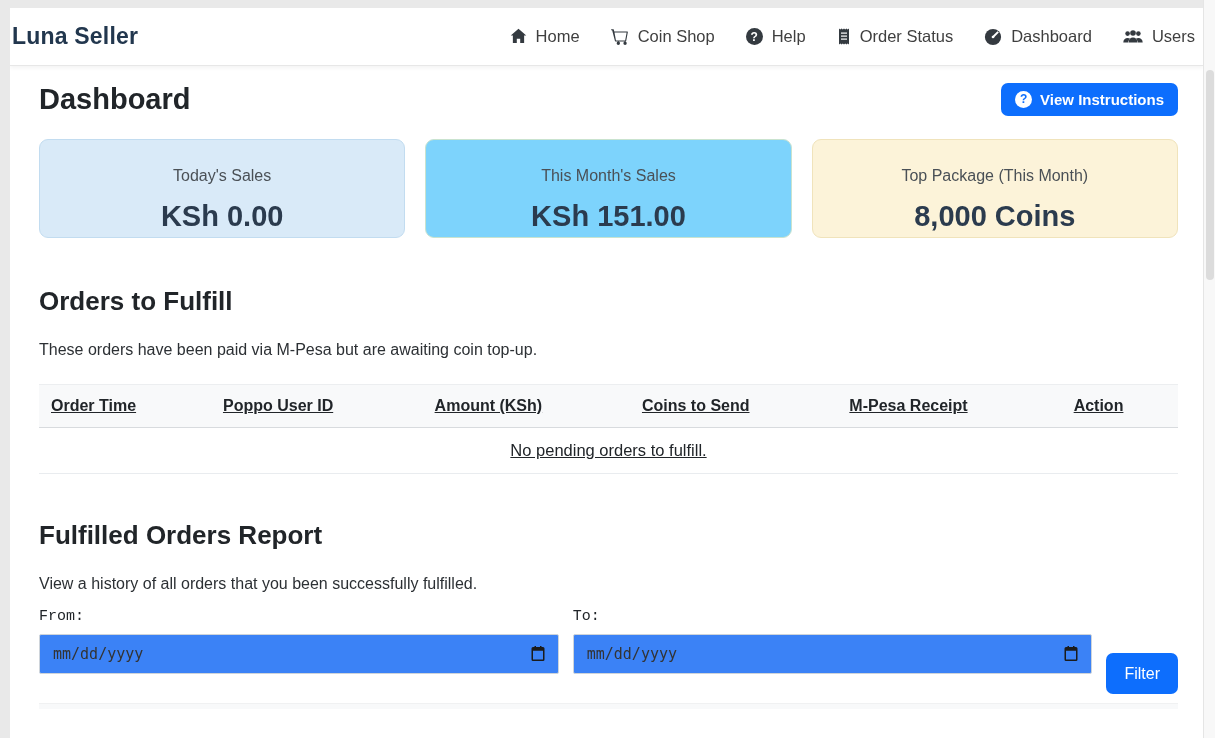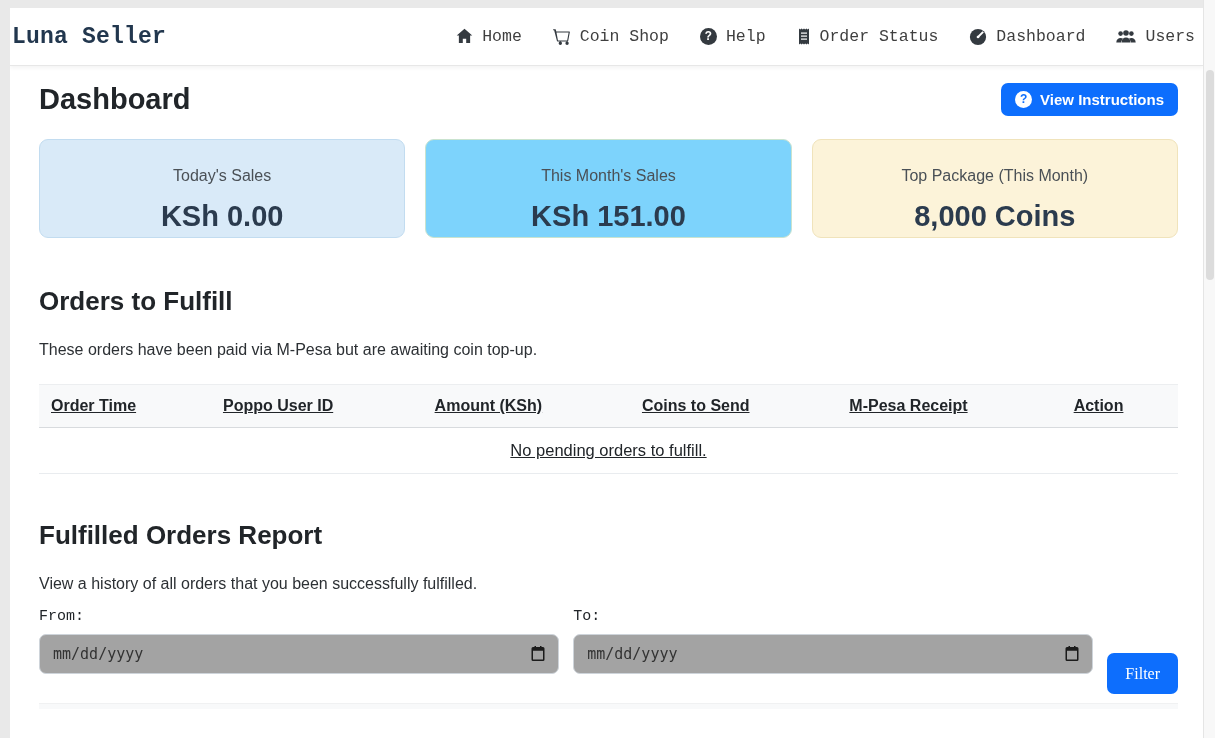--- a/index.html
+++ b/index.html
@@ -21,21 +21,21 @@
   .scrollbar .thumb {
     position:absolute; left:2px; top:70px; width:8px; height:210px;
     background:#dcdcdc; border-radius:4px;
   }
   
   .navbar {
     height:58px; display:flex; align-items:center; justify-content:space-between;
     padding:0 8px 0 2px; background:#fff;
     border-bottom:1px solid #e7e7e7;
     box-shadow:0 2px 4px rgba(0,0,0,.05);
-    position:relative; z-index:2;font-family:Liberation Mono, monospace;
+    position:relative; z-index:2;
   }
   .brand { font-size:23px; font-weight:700; color:#22374e; letter-spacing:.2px; }
   .nav-items { display:flex; align-items:center; gap:31px; }
   .nav-link {
     display:inline-flex; align-items:center; gap:9px;
     font-size:16.5px; color:#3f3f3f; text-decoration:none; cursor:pointer;
   }
   .nav-link .nicon { display:inline-flex; color:#343a40; }
   .circle-q {
     width:17px; height:17px; border-radius:50%; background:#343a40; color:#fff;
@@ -85,33 +85,33 @@
   td.empty-cell {
     text-align:center; font-size:16.5px; color:#212529; padding:13px 12px;
     border-bottom:1px solid #e9ecef;
   }
   
   .filter-row { display:flex; align-items:flex-start; gap:14px; margin-bottom:0; }
   .date-group { flex:1; }
   .date-group label { display:block; font-size:15px; color:#212529; margin-bottom:9px;font-family:Liberation Mono, monospace; }
   .date-wrap { position:relative; }
   .date-wrap input {
-    width:100%; height:40px; border:1px solid #ced4da; border-radius:7px;
+    width:100%; height:40px; border:1px solid #ced4da; border-radius:2px;
     padding:0 42px 0 13px; font-family:"DejaVu Sans Mono", monospace;
-    font-size:15px; color:#333; background:#a3a3a3; outline:none;
+    font-size:15px; color:#333; background:#3b82f6; outline:none;
   }
   .date-wrap input::placeholder { color:#333; opacity:1; }
   .cal-icon {
     position:absolute; right:13px; top:50%; transform:translateY(-50%);
     display:inline-flex; color:#1b1b1b; cursor:pointer;
   }
   .filter-btn {
     margin-top:45px; height:41px; padding:0 18px;
     background:#0d6efd; color:#fff; border:none; border-radius:7px;
-    font-size:16px; font-family:Liberation Serif, serif; cursor:pointer;
+    font-size:16px; font-family:Liberation Sans, sans-serif; cursor:pointer;
   }
   .next-table-peek {
     margin-top:9px; height:6px; background:#f8f9fa; border-top:1px solid #f0f1f2;
   }
 </style>
 </head>
 <body>
 
 <div class="app">
 

